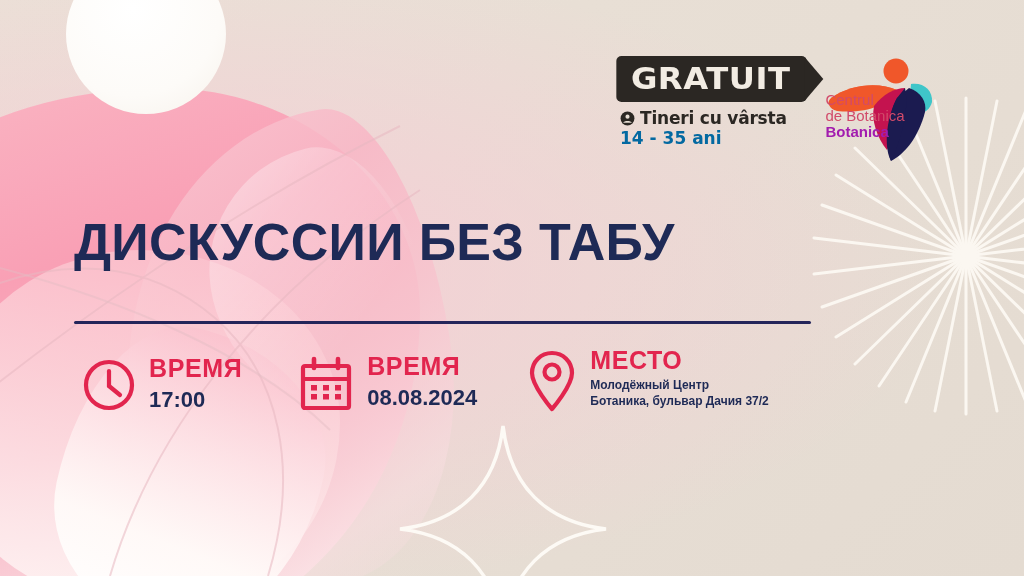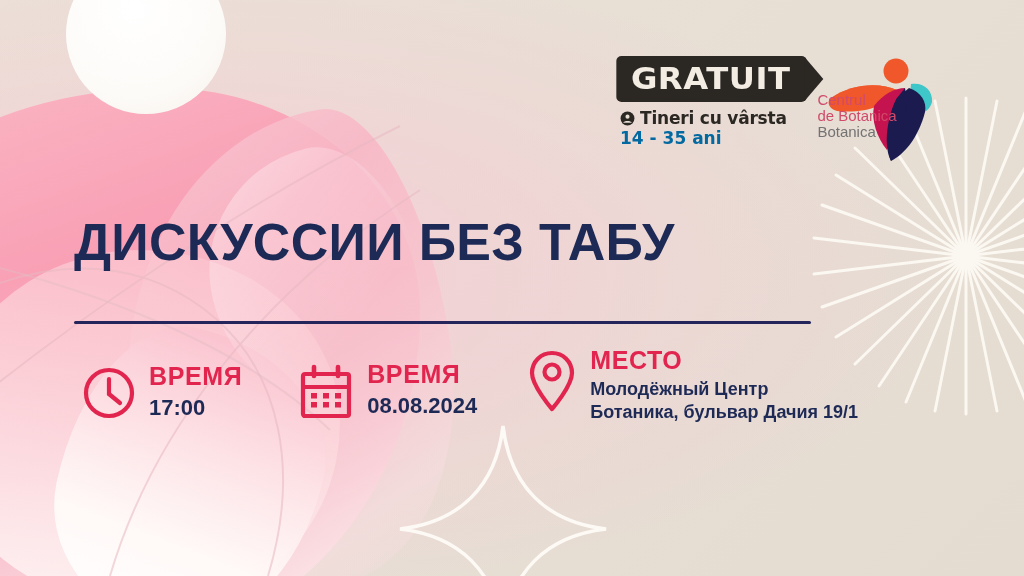--- a/index.html
+++ b/index.html
@@ -174,28 +174,28 @@
     font-family: "DejaVu Sans", sans-serif;
     margin-top: 1px;
   }
   .logo-wrap {
     position: relative;
     width: 118px;
     height: 108px;
   }
   .logo-text {
     position: absolute;
-    left: 0;
+    left: 8px;
     top: 38px;
     line-height: 1.06;
     font-size: 15px;
     font-family: "Liberation Sans", sans-serif;
   }
   .logo-text .l1, .logo-text .l2 { color: #d14a6a; font-weight: 400; }
-  .logo-text .l3 { color: #737373; font-weight: 400; }
+  .logo-text .l3 { color: #a21caf; font-weight: 700; }
 
   
   .headline {
     position: absolute;
     left: 74px;
     top: 206px;
   }
   .kicker {
     color: #2a2d5c;
     font-size: 30px;
@@ -244,21 +244,21 @@
   }
   .info-value {
     color: #1e2a56;
     font-weight: 700;
     font-size: 22px;
     line-height: 1.18;
     margin-top: 6px;
     font-family: "Liberation Sans", sans-serif;
   }
   .info-value.small {
-    font-size: 18px;
+    font-size: 12px;
     line-height: 1.24;
     margin-top: 5px;
     white-space: nowrap;
   }
   .gap-time  { margin-right: 56px; }
   .gap-date  { margin-right: 50px; }
 </style>
 </head>
 <body>
 
@@ -403,18 +403,18 @@
     <div class="info-item">
       <span class="info-icon">
         <svg width="50" height="62" viewBox="0 0 50 62">
           <path d="M25 59 C25 59 45 36 45 23 C45 11.5 36 3 25 3 C14 3 5 11.5 5 23 C5 36 25 59 25 59 Z" fill="none" stroke="#e2254e" stroke-width="4.2" stroke-linejoin="round"></path>
           <circle cx="25" cy="22" r="7.5" fill="none" stroke="#e2254e" stroke-width="4.2"></circle>
         </svg>
       </span>
       <span class="info-text">
         <span class="info-label">МЕСТО</span>
         <div class="info-value small">Молодёжный Центр</div>
-        <div class="info-value small" style="margin-top:1px">Ботаника, бульвар Дачия 19/1</div>
+        <div class="info-value small" style="margin-top:1px">Ботаника, бульвар Дачия 37/2</div>
       </span>
     </div>
 
   </div>
 </div>
 
 </body></html>

